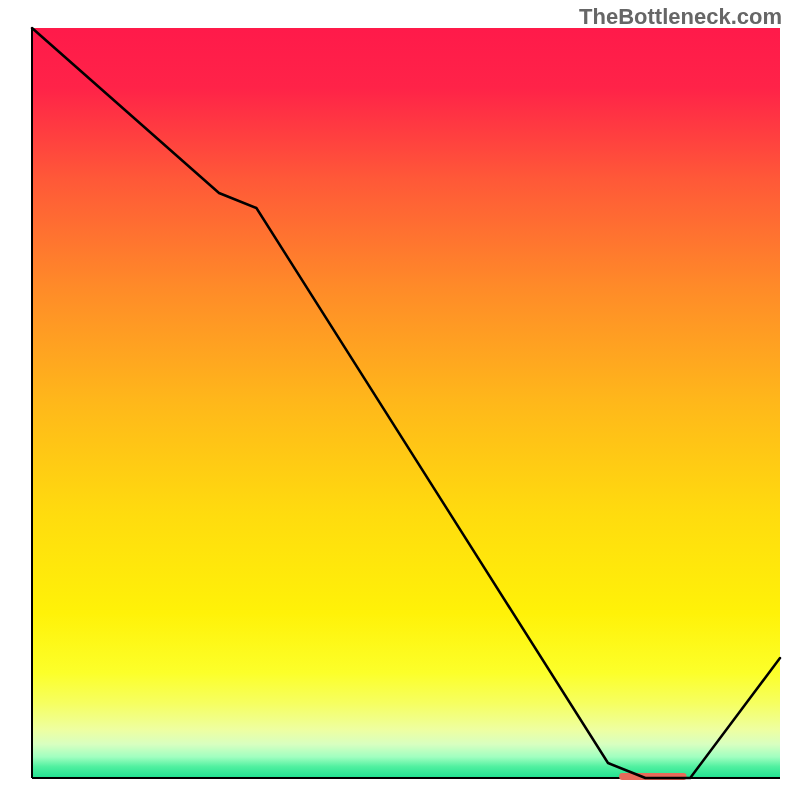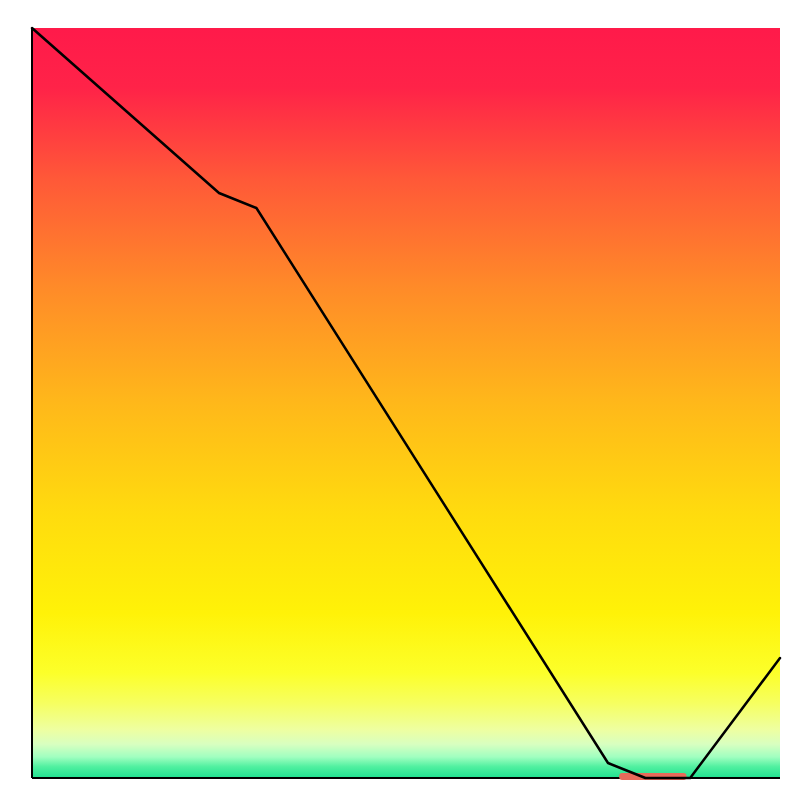--- a/index.html
+++ b/index.html
@@ -28,20 +28,21 @@
   svg.chart {
     position: absolute;
     top: 0;
     left: 0;
   }
 </style>
 </head>
 <body>
 
 <div class="container">
+  <div class="watermark">TheBottleneck.com</div>
   <svg class="chart" width="800" height="800">
     <defs>
       <linearGradient id="bg-grad" x1="0" y1="0" x2="0" y2="1">
           <stop offset="0%" stop-color="#ff1a4a"></stop>
           <stop offset="8%" stop-color="#ff2348"></stop>
           <stop offset="20%" stop-color="#ff5838"></stop>
           <stop offset="35%" stop-color="#ff8c28"></stop>
           <stop offset="50%" stop-color="#ffb81a"></stop>
           <stop offset="65%" stop-color="#ffdc0e"></stop>
           <stop offset="78%" stop-color="#fff208"></stop>

